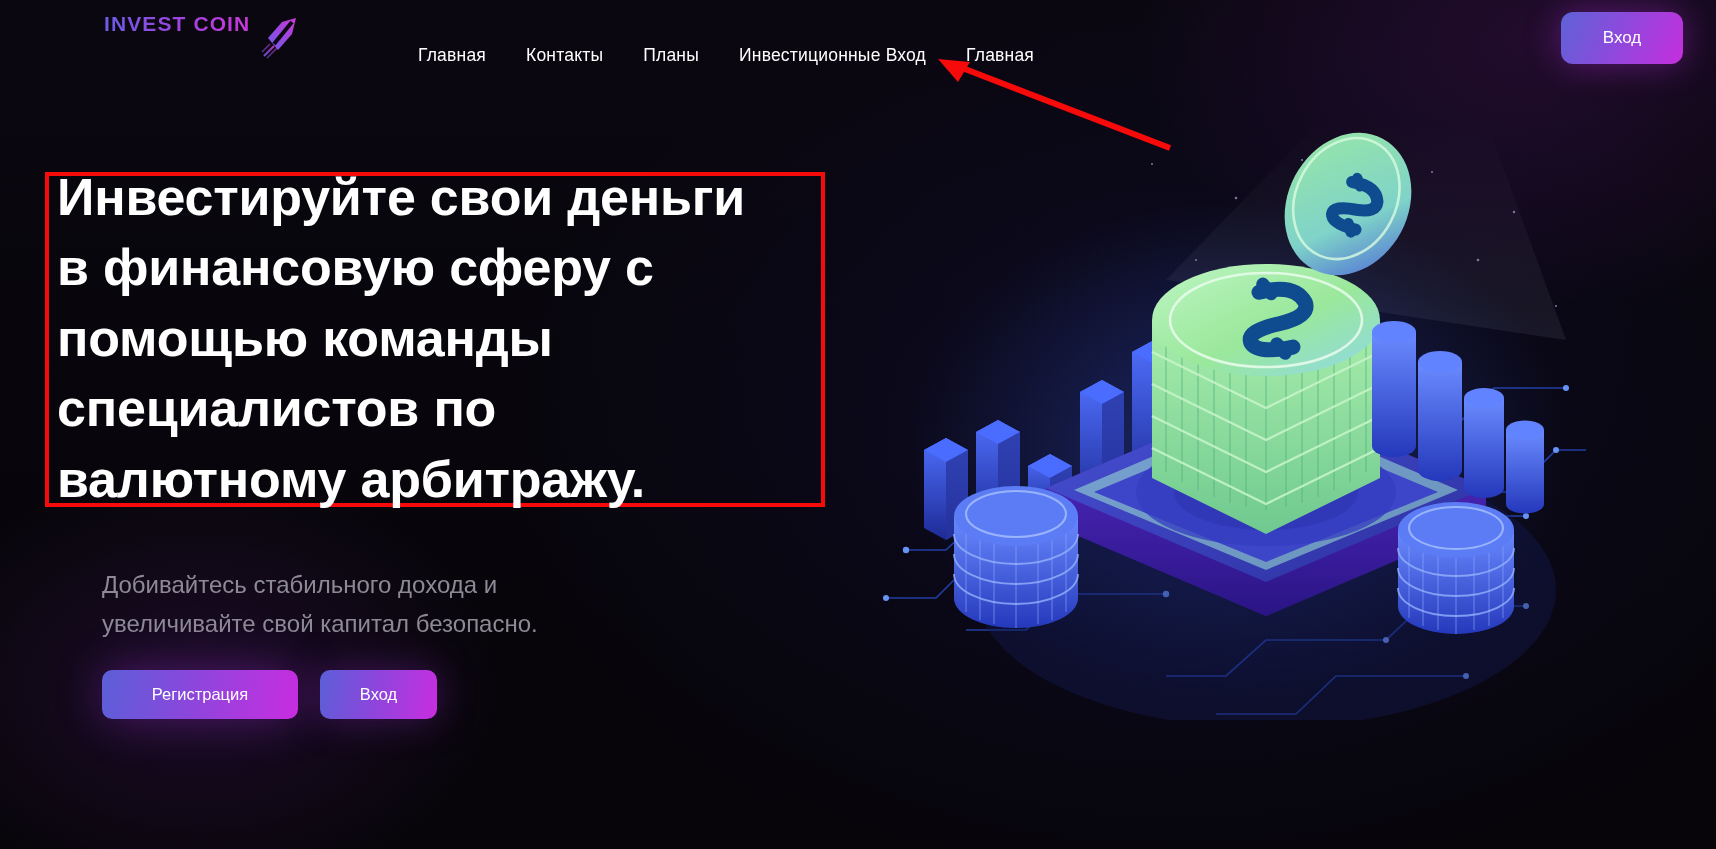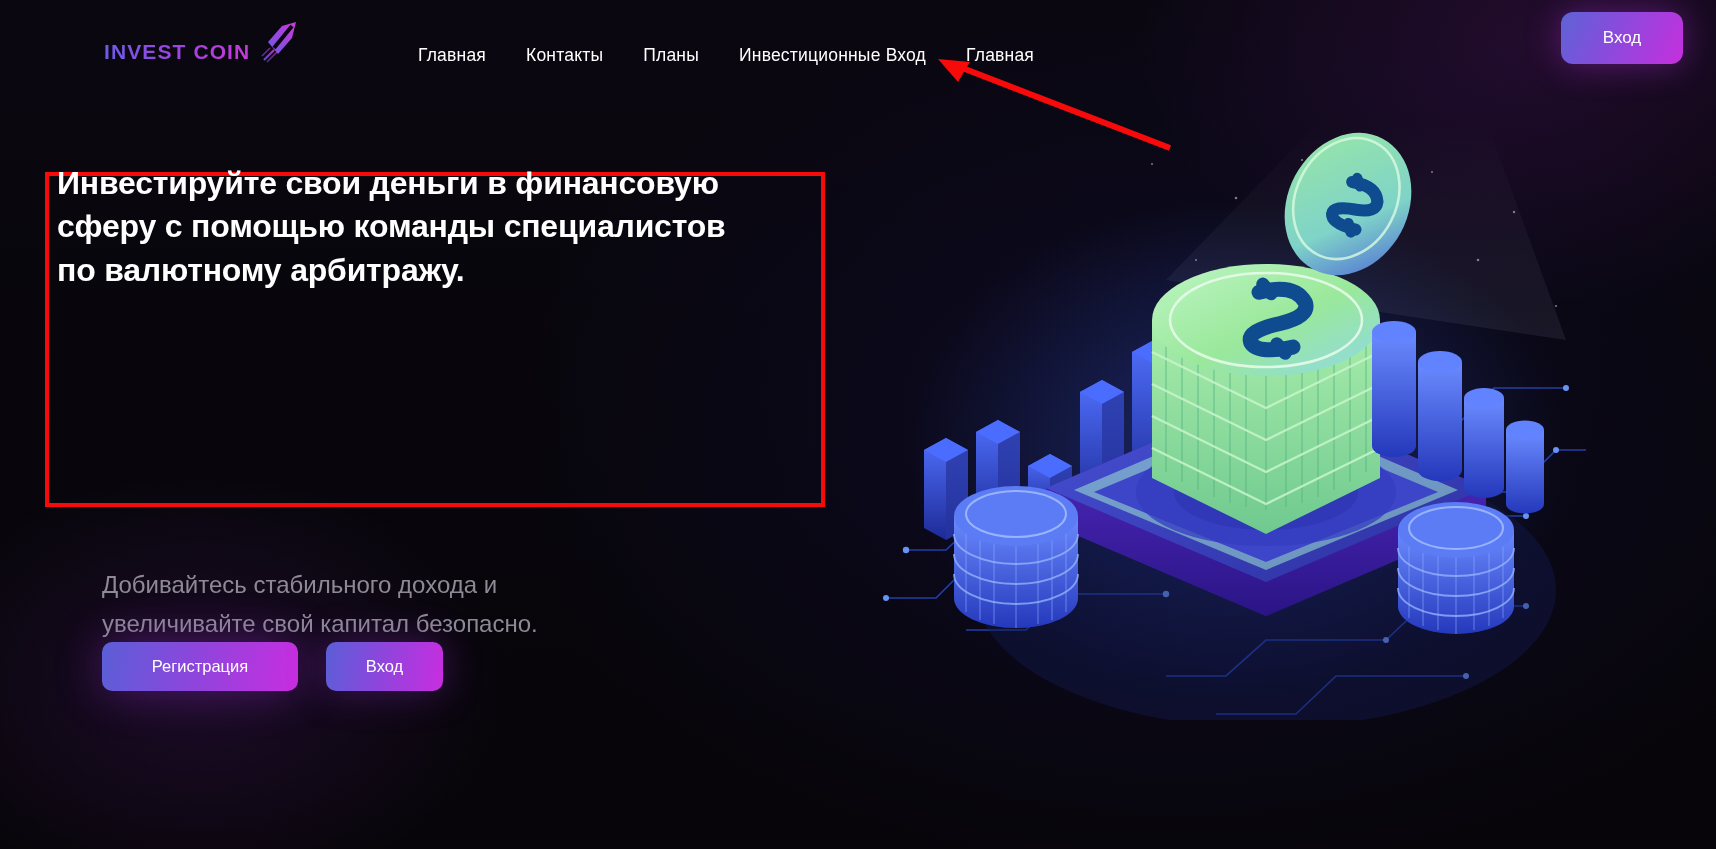--- a/index.html
+++ b/index.html
@@ -34,21 +34,21 @@
     display: flex;
     align-items: center;
     z-index: 30;
   }
 
   .logo {
     position: absolute;
     left: 104px;
     top: 12px;
     display: flex;
-    align-items: flex-end;
+    align-items: flex-start;
     gap: 6px;
     height: 52px;
   }
   .logo-text {
     font-size: 21px;
     font-weight: bold;
     letter-spacing: 1.1px;
     background: linear-gradient(90deg, #6b5ce7 0%, #9b46e0 48%, #c838d8 100%);
     -webkit-background-clip: text;
     background-clip: text;
@@ -105,42 +105,42 @@
     height: 335px;
     border: 4px solid #f60a0a;
     box-sizing: border-box;
   }
   .headline {
     position: absolute;
     left: 57px;
     top: 42px;
     width: 700px;
     color: #ffffff;
-    font-size: 32px;
+    font-size: 52px;
     font-weight: bold;
     line-height: 1.355;
     letter-spacing: -0.2px;
   }
 
   .subtitle {
     position: absolute;
     left: 102px;
     top: 446px;
     width: 520px;
     color: #8d8a96;
     font-size: 24px;
     line-height: 1.62;
   }
 
   .cta-row {
     position: absolute;
     left: 102px;
-    top: 522px;
+    top: 550px;
     display: flex;
-    gap: 28px;
+    gap: 22px;
     justify-content: center;
   }
   .cta {
     height: 49px;
     border: none;
     border-radius: 10px;
     color: #fff;
     font-size: 16.5px;
     font-family: "Liberation Sans", sans-serif;
     cursor: pointer;

